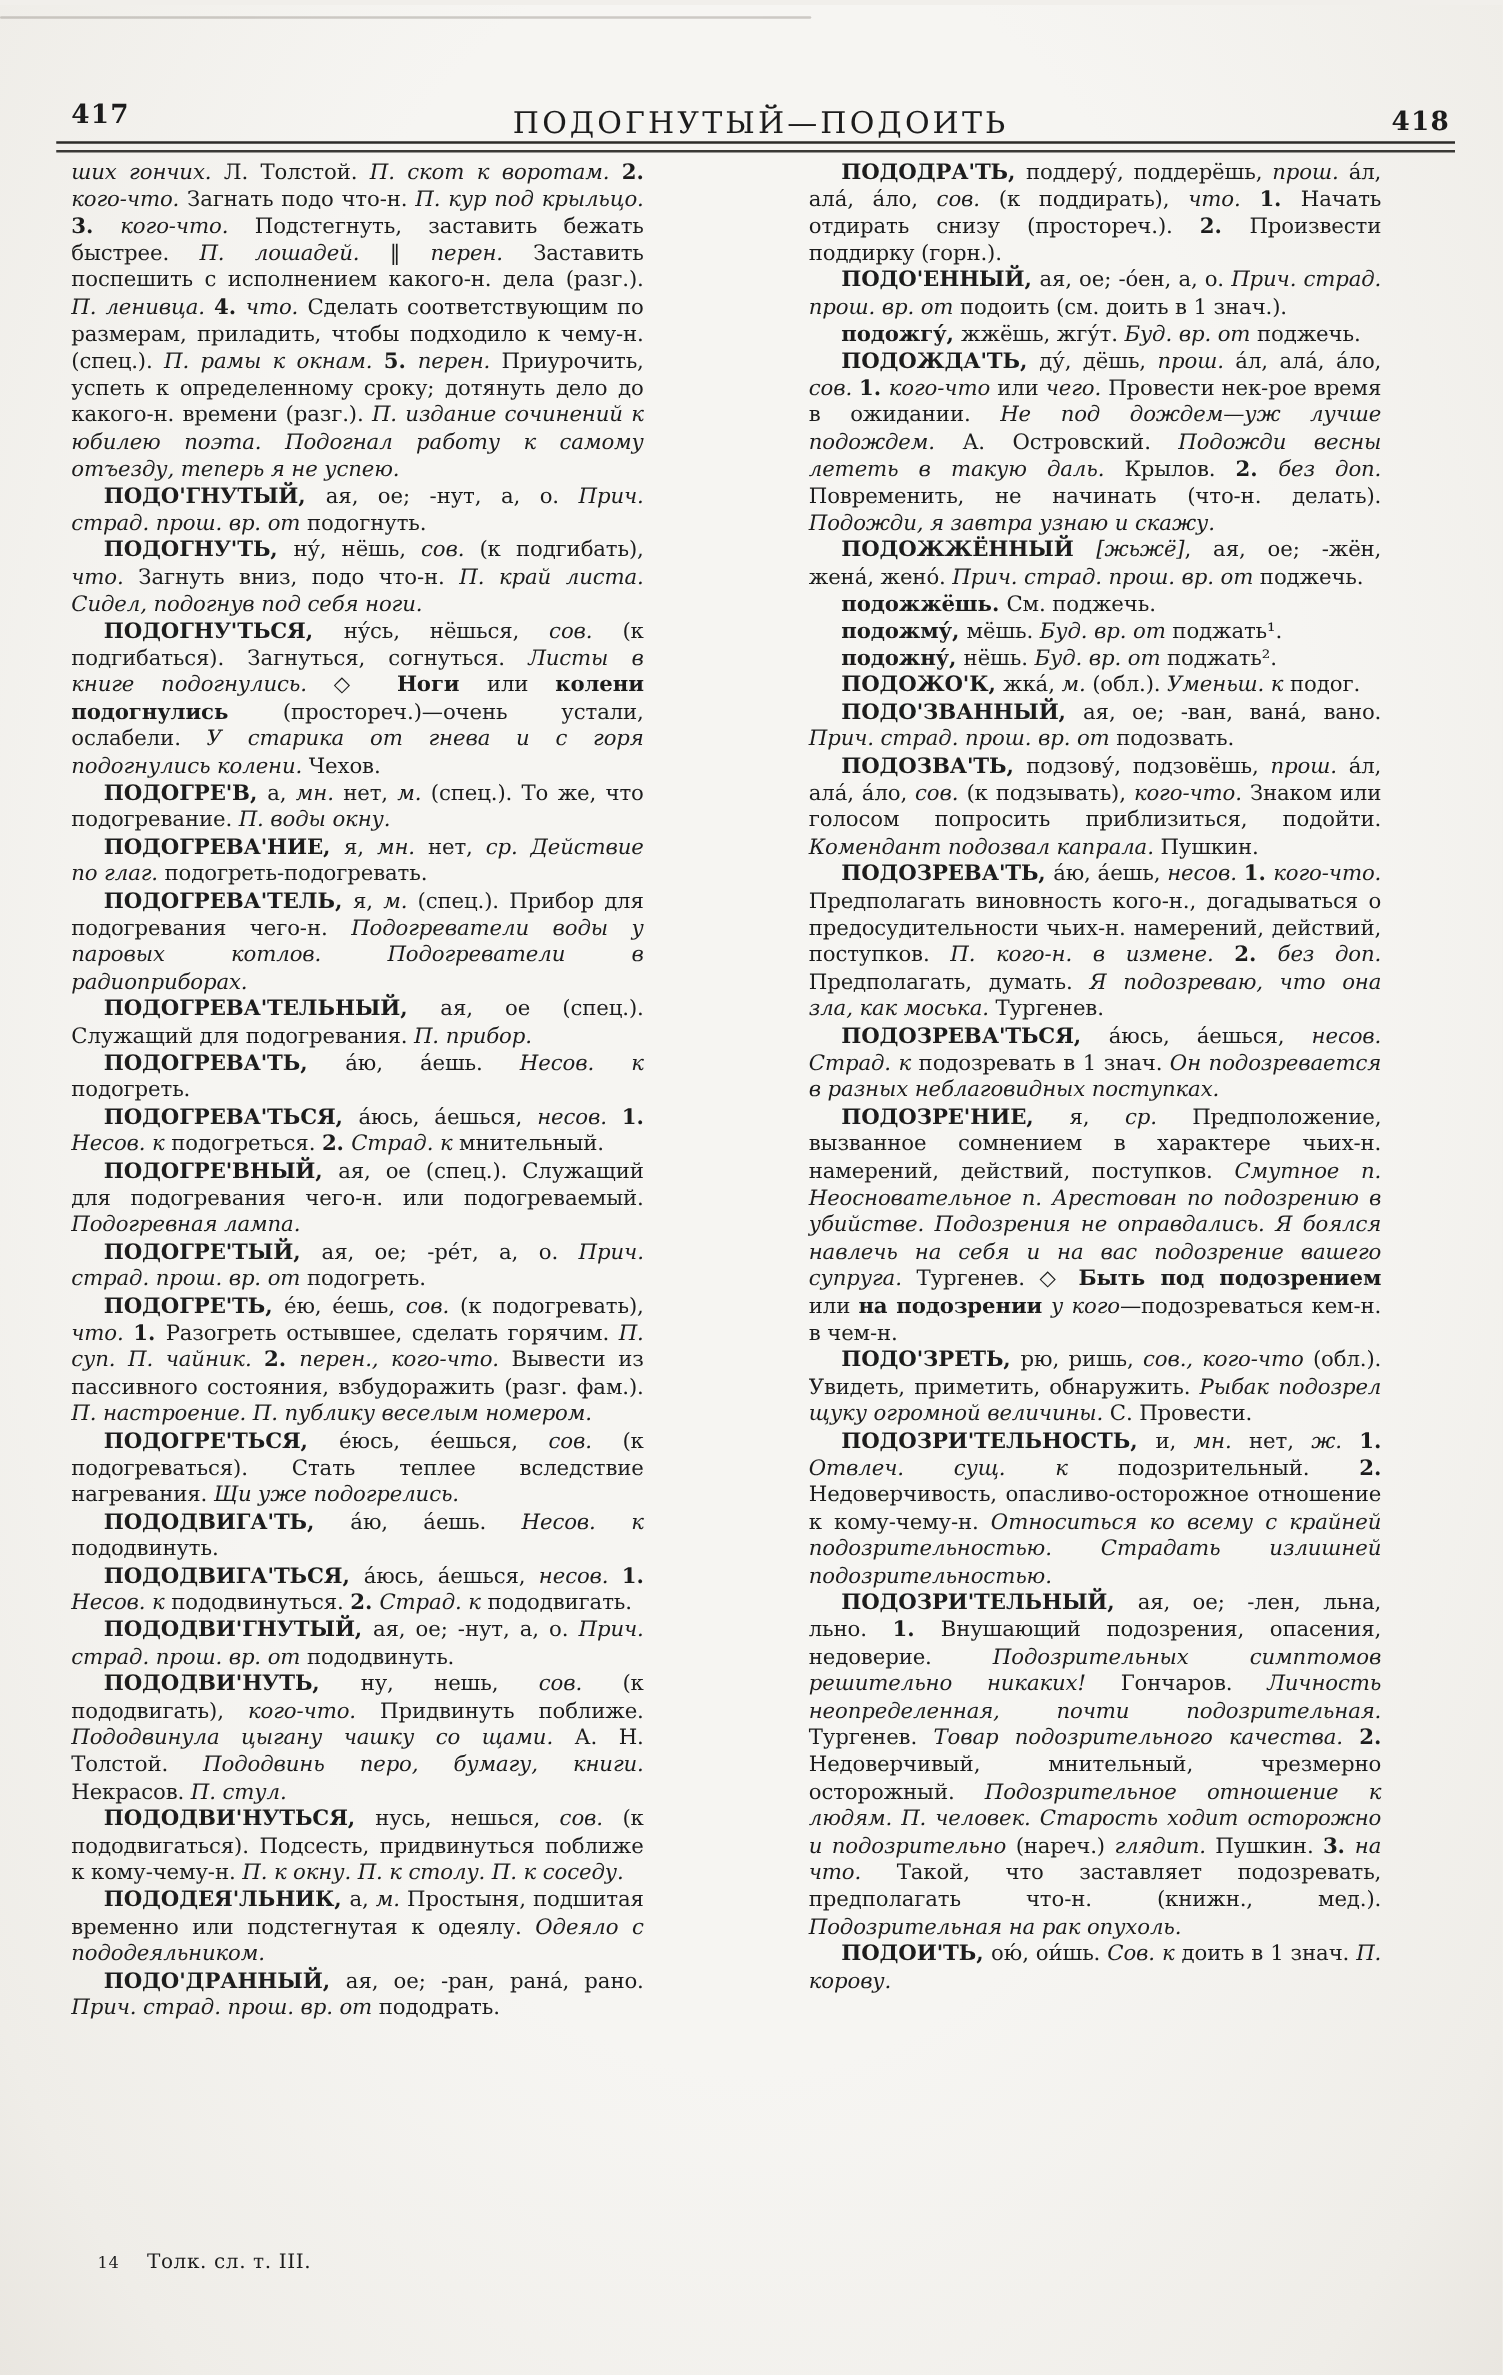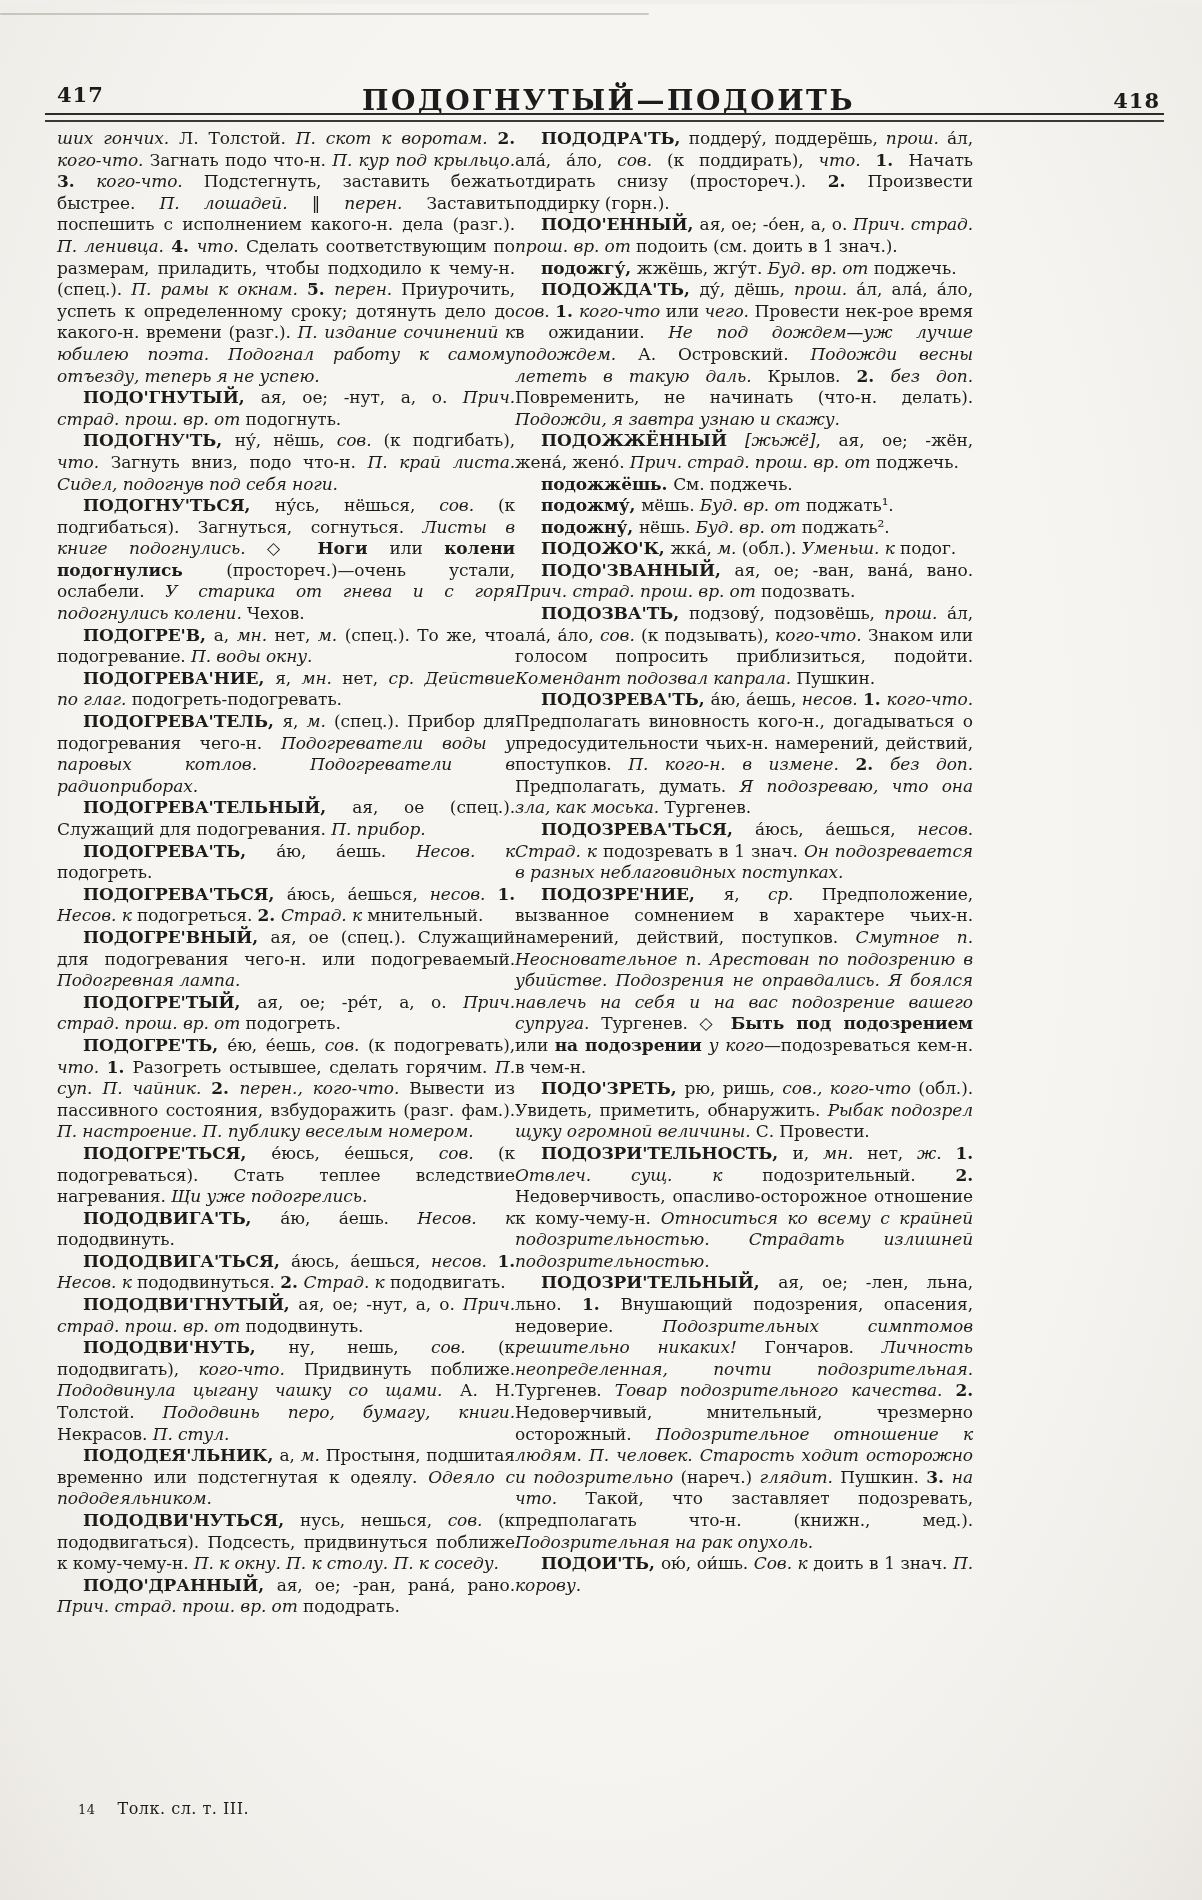--- a/index.html
+++ b/index.html
@@ -39,40 +39,41 @@
     justify-content: space-between;
     align-items: baseline;
   }
   .page-number {
     font-size: 21px;
     font-weight: bold;
     letter-spacing: 1px;
   }
   .page-number.right { transform: translateY(6px); }
   .running-head {
-    font-size: 28px;
-    font-weight: bold;
+    font-size: 24px;
+    font-weight: normal;
     letter-spacing: 2.5px;
     transform: translateY(8px);
     white-space: nowrap;
   }
   .double-rule {
     position: absolute;
     top: 109px;
     left: 45px;
     right: 38px;
     height: 5px;
     border-top: 2px solid #2c2b29;
     border-bottom: 2px solid #3a3936;
   }
   .content {
     position: absolute;
     top: 124px;
     left: 57px;
     display: flex;
+    gap: 132px;
   }
   .col {
     width: 458px;
     font-size: 17px;
     line-height: 21.6px;
     text-align: justify;
     letter-spacing: -0.1px;
   }
   .entry {
     margin: 0;
@@ -120,22 +121,22 @@
         <p class="entry indent"><span class="run-b">ПОДОГРЕВА'ТЬ, </span><span class="run-n">а́ю, а́ешь. </span><span class="run-i">Несов. к </span><span class="run-n">подогреть.</span></p>
         <p class="entry indent"><span class="run-b">ПОДОГРЕВА'ТЬСЯ, </span><span class="run-n">а́юсь, а́ешься, </span><span class="run-i">несов. </span><span class="run-b">1. </span><span class="run-i">Несов. к </span><span class="run-n">подогреться. </span><span class="run-b">2. </span><span class="run-i">Страд. к </span><span class="run-n">мнительный.</span></p>
         <p class="entry indent"><span class="run-b">ПОДОГРЕ'ВНЫЙ, </span><span class="run-n">ая, ое (спец.). Служащий для подогревания чего-н. или подогреваемый. </span><span class="run-i">Подогревная лампа.</span></p>
         <p class="entry indent"><span class="run-b">ПОДОГРЕ'ТЫЙ, </span><span class="run-n">ая, ое; -ре́т, а, о. </span><span class="run-i">Прич. страд. прош. вр. от </span><span class="run-n">подогреть.</span></p>
         <p class="entry indent"><span class="run-b">ПОДОГРЕ'ТЬ, </span><span class="run-n">е́ю, е́ешь, </span><span class="run-i">сов. </span><span class="run-n">(к подогревать), </span><span class="run-i">что. </span><span class="run-b">1. </span><span class="run-n">Разогреть остывшее, сделать горячим. </span><span class="run-i">П. суп. П. чайник. </span><span class="run-b">2. </span><span class="run-i">перен., кого-что. </span><span class="run-n">Вывести из пассивного состояния, взбудоражить (разг. фам.). </span><span class="run-i">П. настроение. П. публику веселым номером.</span></p>
         <p class="entry indent"><span class="run-b">ПОДОГРЕ'ТЬСЯ, </span><span class="run-n">е́юсь, е́ешься, </span><span class="run-i">сов. </span><span class="run-n">(к подогреваться). Стать теплее вследствие нагревания. </span><span class="run-i">Щи уже подогрелись.</span></p>
         <p class="entry indent"><span class="run-b">ПОДОДВИГА'ТЬ, </span><span class="run-n">а́ю, а́ешь. </span><span class="run-i">Несов. к </span><span class="run-n">пододвинуть.</span></p>
         <p class="entry indent"><span class="run-b">ПОДОДВИГА'ТЬСЯ, </span><span class="run-n">а́юсь, а́ешься, </span><span class="run-i">несов. </span><span class="run-b">1. </span><span class="run-i">Несов. к </span><span class="run-n">пододвинуться. </span><span class="run-b">2. </span><span class="run-i">Страд. к </span><span class="run-n">пододвигать.</span></p>
         <p class="entry indent"><span class="run-b">ПОДОДВИ'ГНУТЫЙ, </span><span class="run-n">ая, ое; -нут, а, о. </span><span class="run-i">Прич. страд. прош. вр. от </span><span class="run-n">пододвинуть.</span></p>
         <p class="entry indent"><span class="run-b">ПОДОДВИ'НУТЬ, </span><span class="run-n">ну, нешь, </span><span class="run-i">сов. </span><span class="run-n">(к пододвигать), </span><span class="run-i">кого-что. </span><span class="run-n">Придвинуть поближе. </span><span class="run-i">Пододвинула цыгану чашку со щами. </span><span class="run-n">А. Н. Толстой. </span><span class="run-i">Пододвинь перо, бумагу, книги. </span><span class="run-n">Некрасов. </span><span class="run-i">П. стул.</span></p>
+        <p class="entry indent"><span class="run-b">ПОДОДВИ'НУТЬСЯ, </span><span class="run-n">нусь, нешься, </span><span class="run-i">сов. </span><span class="run-n">(к пододвигаться). Подсесть, придвинуться поближе к кому-чему-н. </span><span class="run-i">П. к окну. П. к столу. П. к соседу.</span></p>
         <p class="entry indent"><span class="run-b">ПОДОДЕЯ'ЛЬНИК, </span><span class="run-n">а, </span><span class="run-i">м. </span><span class="run-n">Простыня, подшитая временно или подстегнутая к одеялу. </span><span class="run-i">Одеяло с пододеяльником.</span></p>
-        <p class="entry indent"><span class="run-b">ПОДОДВИ'НУТЬСЯ, </span><span class="run-n">нусь, нешься, </span><span class="run-i">сов. </span><span class="run-n">(к пододвигаться). Подсесть, придвинуться поближе к кому-чему-н. </span><span class="run-i">П. к окну. П. к столу. П. к соседу.</span></p>
         <p class="entry indent"><span class="run-b">ПОДО'ДРАННЫЙ, </span><span class="run-n">ая, ое; -ран, рана́, рано. </span><span class="run-i">Прич. страд. прош. вр. от </span><span class="run-n">пододрать.</span></p>
       </div>
     <div class="col" id="col-right">
         <p class="entry indent"><span class="run-b">ПОДОДРА'ТЬ, </span><span class="run-n">поддеру́, поддерёшь, </span><span class="run-i">прош. </span><span class="run-n">а́л, ала́, а́ло, </span><span class="run-i">сов. </span><span class="run-n">(к поддирать), </span><span class="run-i">что. </span><span class="run-b">1. </span><span class="run-n">Начать отдирать снизу (простореч.). </span><span class="run-b">2. </span><span class="run-n">Произвести поддирку (горн.).</span></p>
         <p class="entry indent"><span class="run-b">ПОДО'ЕННЫЙ, </span><span class="run-n">ая, ое; -о́ен, а, о. </span><span class="run-i">Прич. страд. прош. вр. от </span><span class="run-n">подоить (см. доить в 1 знач.).</span></p>
         <p class="entry indent"><span class="run-b">подожгу́, </span><span class="run-n">жжёшь, жгу́т. </span><span class="run-i">Буд. вр. от </span><span class="run-n">поджечь.</span></p>
         <p class="entry indent"><span class="run-b">ПОДОЖДА'ТЬ, </span><span class="run-n">ду́, дёшь, </span><span class="run-i">прош. </span><span class="run-n">а́л, ала́, а́ло, </span><span class="run-i">сов. </span><span class="run-b">1. </span><span class="run-i">кого-что </span><span class="run-n">или </span><span class="run-i">чего. </span><span class="run-n">Провести нек-рое время в ожидании. </span><span class="run-i">Не под дождем—уж лучше подождем. </span><span class="run-n">А. Островский. </span><span class="run-i">Подожди весны лететь в такую даль. </span><span class="run-n">Крылов. </span><span class="run-b">2. </span><span class="run-i">без доп. </span><span class="run-n">Повременить, не начинать (что-н. делать). </span><span class="run-i">Подожди, я завтра узнаю и скажу.</span></p>
         <p class="entry indent"><span class="run-b">ПОДОЖЖЁННЫЙ </span><span class="run-i">[жьжё]</span><span class="run-n">, ая, ое; -жён, жена́, жено́. </span><span class="run-i">Прич. страд. прош. вр. от </span><span class="run-n">поджечь.</span></p>
         <p class="entry indent"><span class="run-b">подожжёшь. </span><span class="run-n">См. поджечь.</span></p>
         <p class="entry indent"><span class="run-b">подожму́, </span><span class="run-n">мёшь. </span><span class="run-i">Буд. вр. от </span><span class="run-n">поджать¹.</span></p>

